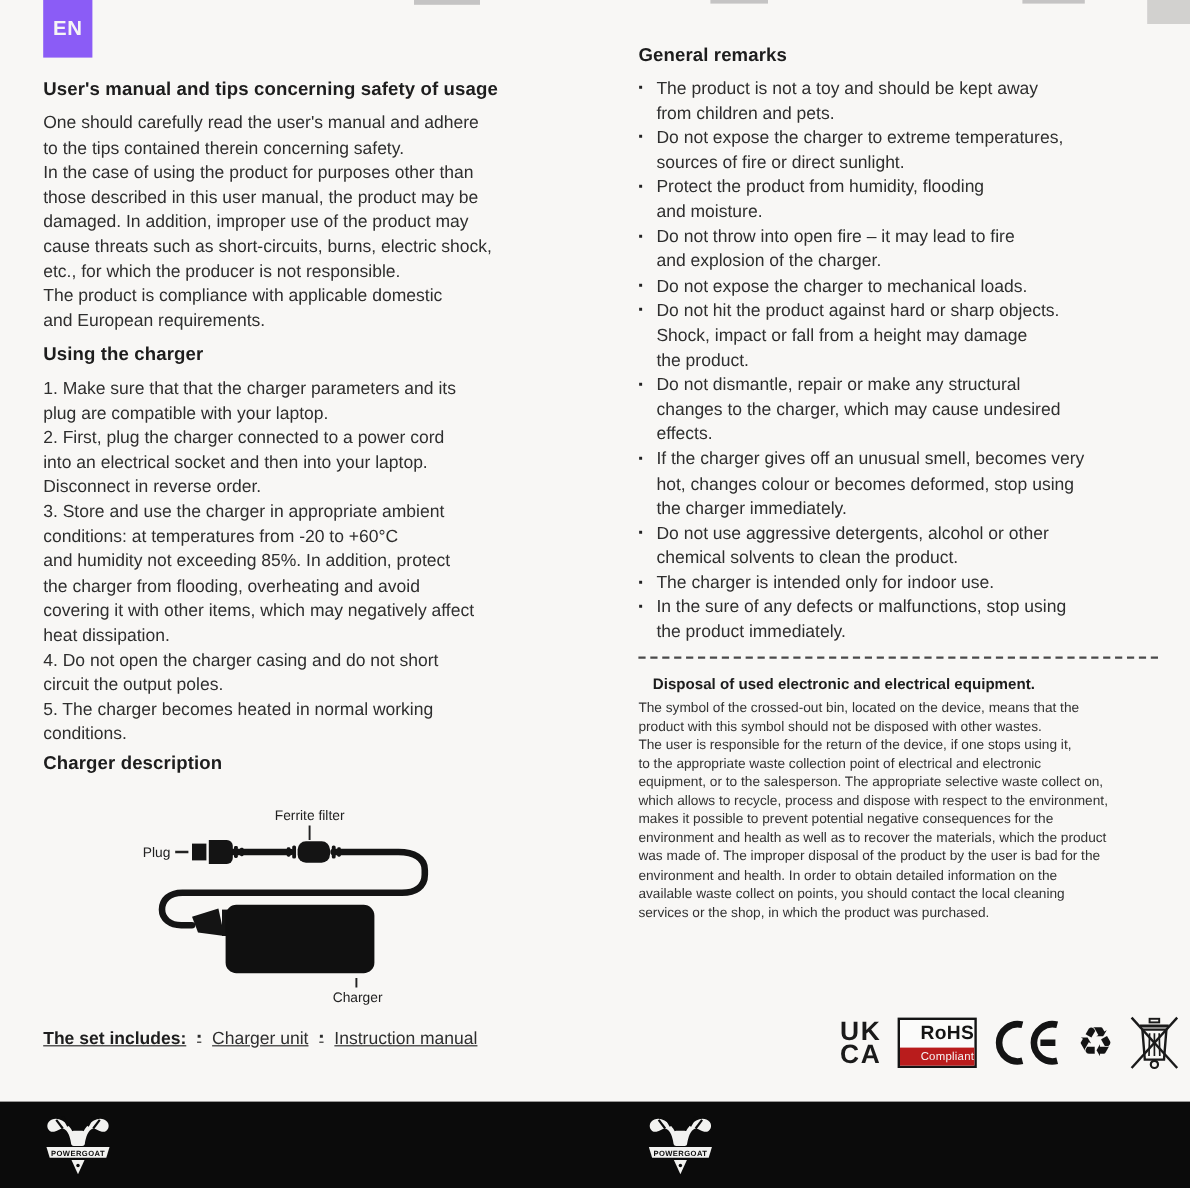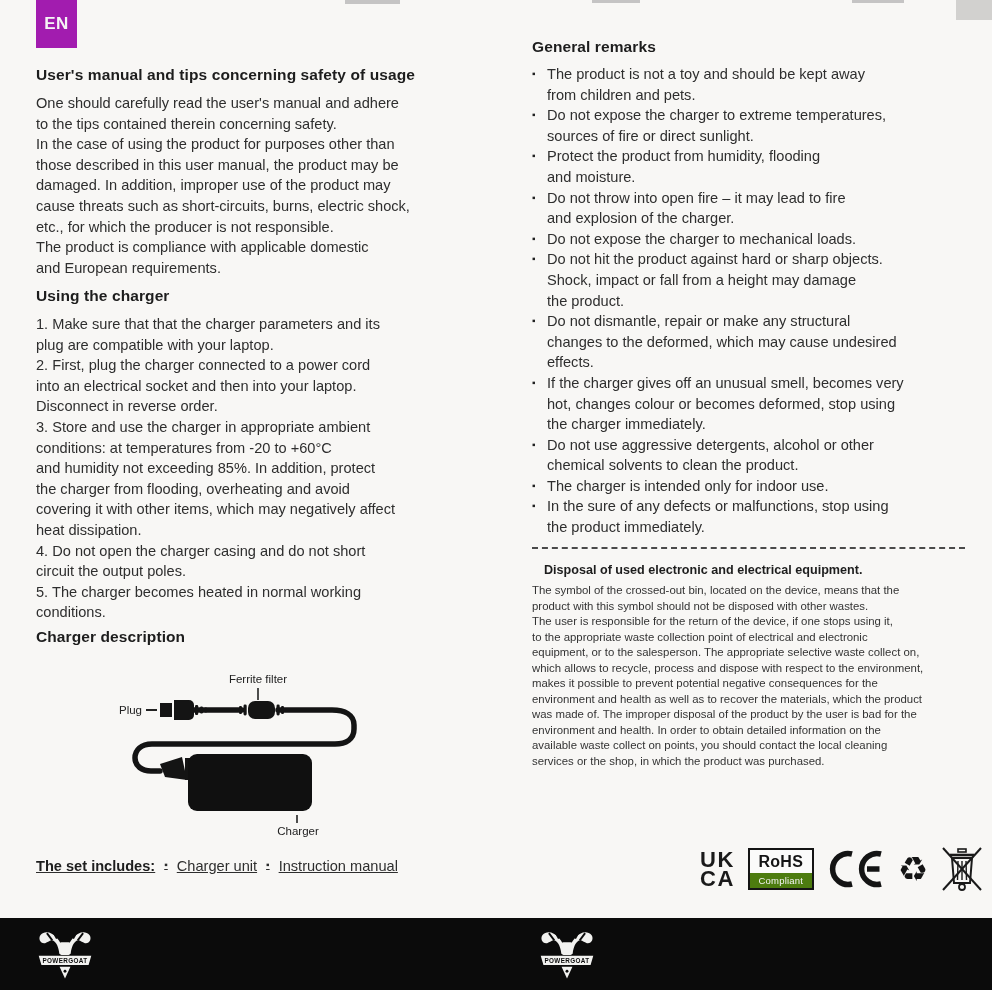--- a/index.html
+++ b/index.html
@@ -11,21 +11,21 @@
   .page {
     position:relative; width:992px; height:990px;
     background:#f8f7f5; overflow:hidden; color:#2e2e2e;
   }
   
   .artifact { position:absolute; background:#9a9a9a; opacity:.55; }
   .artifact.blob { background:#c8c7c5; opacity:.8; }
 
   .en-badge {
     position:absolute; left:36px; top:0; width:41px; height:48px;
-    background:#a21caf; color:#f5f5f5; display:flex; align-items:center; justify-content:center;
+    background:#8b5cf6; color:#f5f5f5; display:flex; align-items:center; justify-content:center;
     font-weight:bold; font-size:17px; letter-spacing:.5px;
   }
 
   .col { position:absolute; }
   .col-left  { left:36px;  top:0; width:475px; height:918px; }
   .col-right { left:532px; top:0; width:448px; height:918px; }
   .abs { position:absolute; left:0; }
 
   h2.sec {
     font-size:15.5px; font-weight:bold; color:#1d1d1d; letter-spacing:.1px;
@@ -52,24 +52,24 @@
 
   .certs {
     position:absolute; left:700px; top:844px; height:50px;
     display:flex; align-items:center; gap:13px; color:#1a1a1a;
   }
   .ukca {
     font-weight:bold; font-size:22px; line-height:19px; letter-spacing:1.5px;
     text-align:center; color:#1a1a1a;
   }
   .rohs {
-    border:2.5px solid #141414; width:66px; text-align:center; background:#fbfbfa;
+    border:2.5px solid #141414; width:66px; text-align:right; background:#fbfbfa;
   }
   .rohs .r1 { font-weight:bold; font-size:16px; line-height:23px; color:#141414; letter-spacing:.3px; }
-  .rohs .r2 { background:#4d7c0f; color:#f6f6f6; font-size:9.5px; line-height:15px; letter-spacing:.2px; }
+  .rohs .r2 { background:#b91c1c; color:#f6f6f6; font-size:9.5px; line-height:15px; letter-spacing:.2px; }
   .recycle { font-size:34px; line-height:34px; color:#141414; }
 
   .footer-bar {
     position:absolute; left:0; top:918px; width:992px; height:72px; background:#0b0b0b;
   }
   .goat { position:absolute; top:7px; }
   .goat.g1 { left:36px; } .goat.g2 { left:538px; }
 
   svg text { font-family:"Liberation Sans","DejaVu Sans",sans-serif; }
 </style>
@@ -199,21 +199,21 @@
         </li>
       <li>
           <span class="marker">▪</span>
           <span class="txt">Do not hit the product against hard or sharp objects.
 Shock, impact or fall from a height may damage
 the product.</span>
         </li>
       <li>
           <span class="marker">▪</span>
           <span class="txt">Do not dismantle, repair or make any structural
-changes to the deformed, which may cause undesired
+changes to the charger, which may cause undesired
 effects.</span>
         </li>
       <li>
           <span class="marker">▪</span>
           <span class="txt">If the charger gives off an unusual smell, becomes very
 hot, changes colour or becomes deformed, stop using
 the charger immediately.</span>
         </li>
       <li>
           <span class="marker">▪</span>

